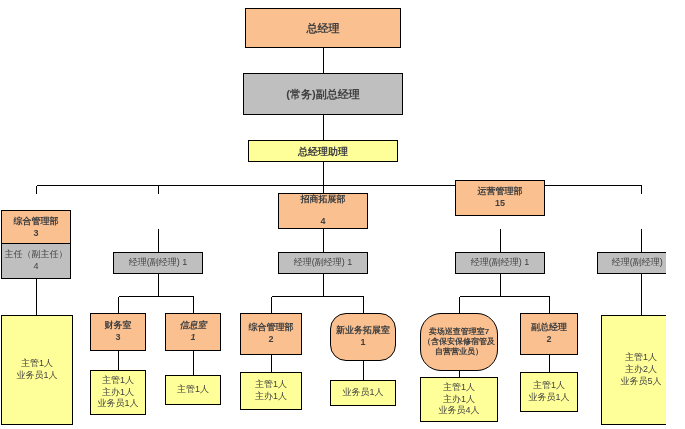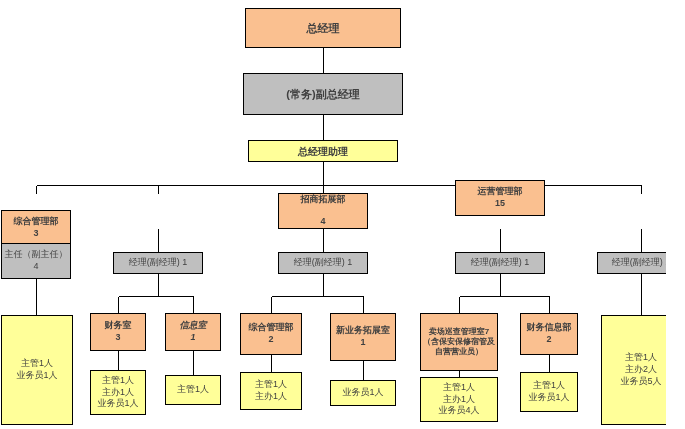--- a/index.html
+++ b/index.html
@@ -13,21 +13,21 @@
     display:flex;flex-direction:column;align-items:center;justify-content:center;
     text-align:center;font-size:9px;line-height:1.3;
   }
   .orange{background:#FAC090;}
   .gray{background:#BFBFBF;}
   .yellow{background:#FFFF99;}
   .bold{font-weight:bold;}
   .pre{white-space:pre-line;}
   .fs11{font-size:11px;}
   .fs10{font-size:10px;}
-  .fs8{font-size:8px;line-height:1.25;}
+  .fs8{font-size:8px;line-height:1.25;border-radius:21px;}
   .count:empty{display:none;}
 </style>
 </head>
 <body>
 
 <div class="canvas">
 
   <svg class="lines" width="685" height="429" shape-rendering="crispEdges">
     <g stroke="#000000" stroke-width="1">
       <line x1="323.5" y1="48" x2="323.5" y2="73"></line>
@@ -122,30 +122,30 @@
     <div class="bold count">3</div>
   </div>
   <div class="box orange" style="left:165px;top:313px;width:56px;height:38px;font-style:italic;">
     <div class="bold">信息室</div>
     <div class="bold count">1</div>
   </div>
   <div class="box orange" style="left:240px;top:313px;width:62px;height:42px;">
     <div class="bold">综合管理部</div>
     <div class="bold count">2</div>
   </div>
-  <div class="box orange" style="left:330px;top:313px;width:66px;height:48px;">
+  <div class="box orange" style="left:330px;top:313px;width:66px;height:48px;border-radius:16px;">
     <div class="bold">新业务拓展室</div>
     <div class="bold count">1</div>
   </div>
   <div class="box orange fs8" style="left:420px;top:313px;width:78px;height:58px;">
     <div class="bold">卖场巡查管理室7（含保安保修宿管及自营营业员）</div>
 
   </div>
   <div class="box orange" style="left:520px;top:313px;width:58px;height:42px;">
-    <div class="bold">财务信息部</div>
+    <div class="bold">副总经理</div>
     <div class="bold count">2</div>
   </div>
 
   <div class="box yellow" style="left:90px;top:370px;width:56px;height:45px;">
     <span class="pre">主管1人
 主办1人
 业务员1人</span>
   </div>
   <div class="box yellow" style="left:165px;top:375px;width:56px;height:30px;">
     <span class="pre">主管1人</span>

